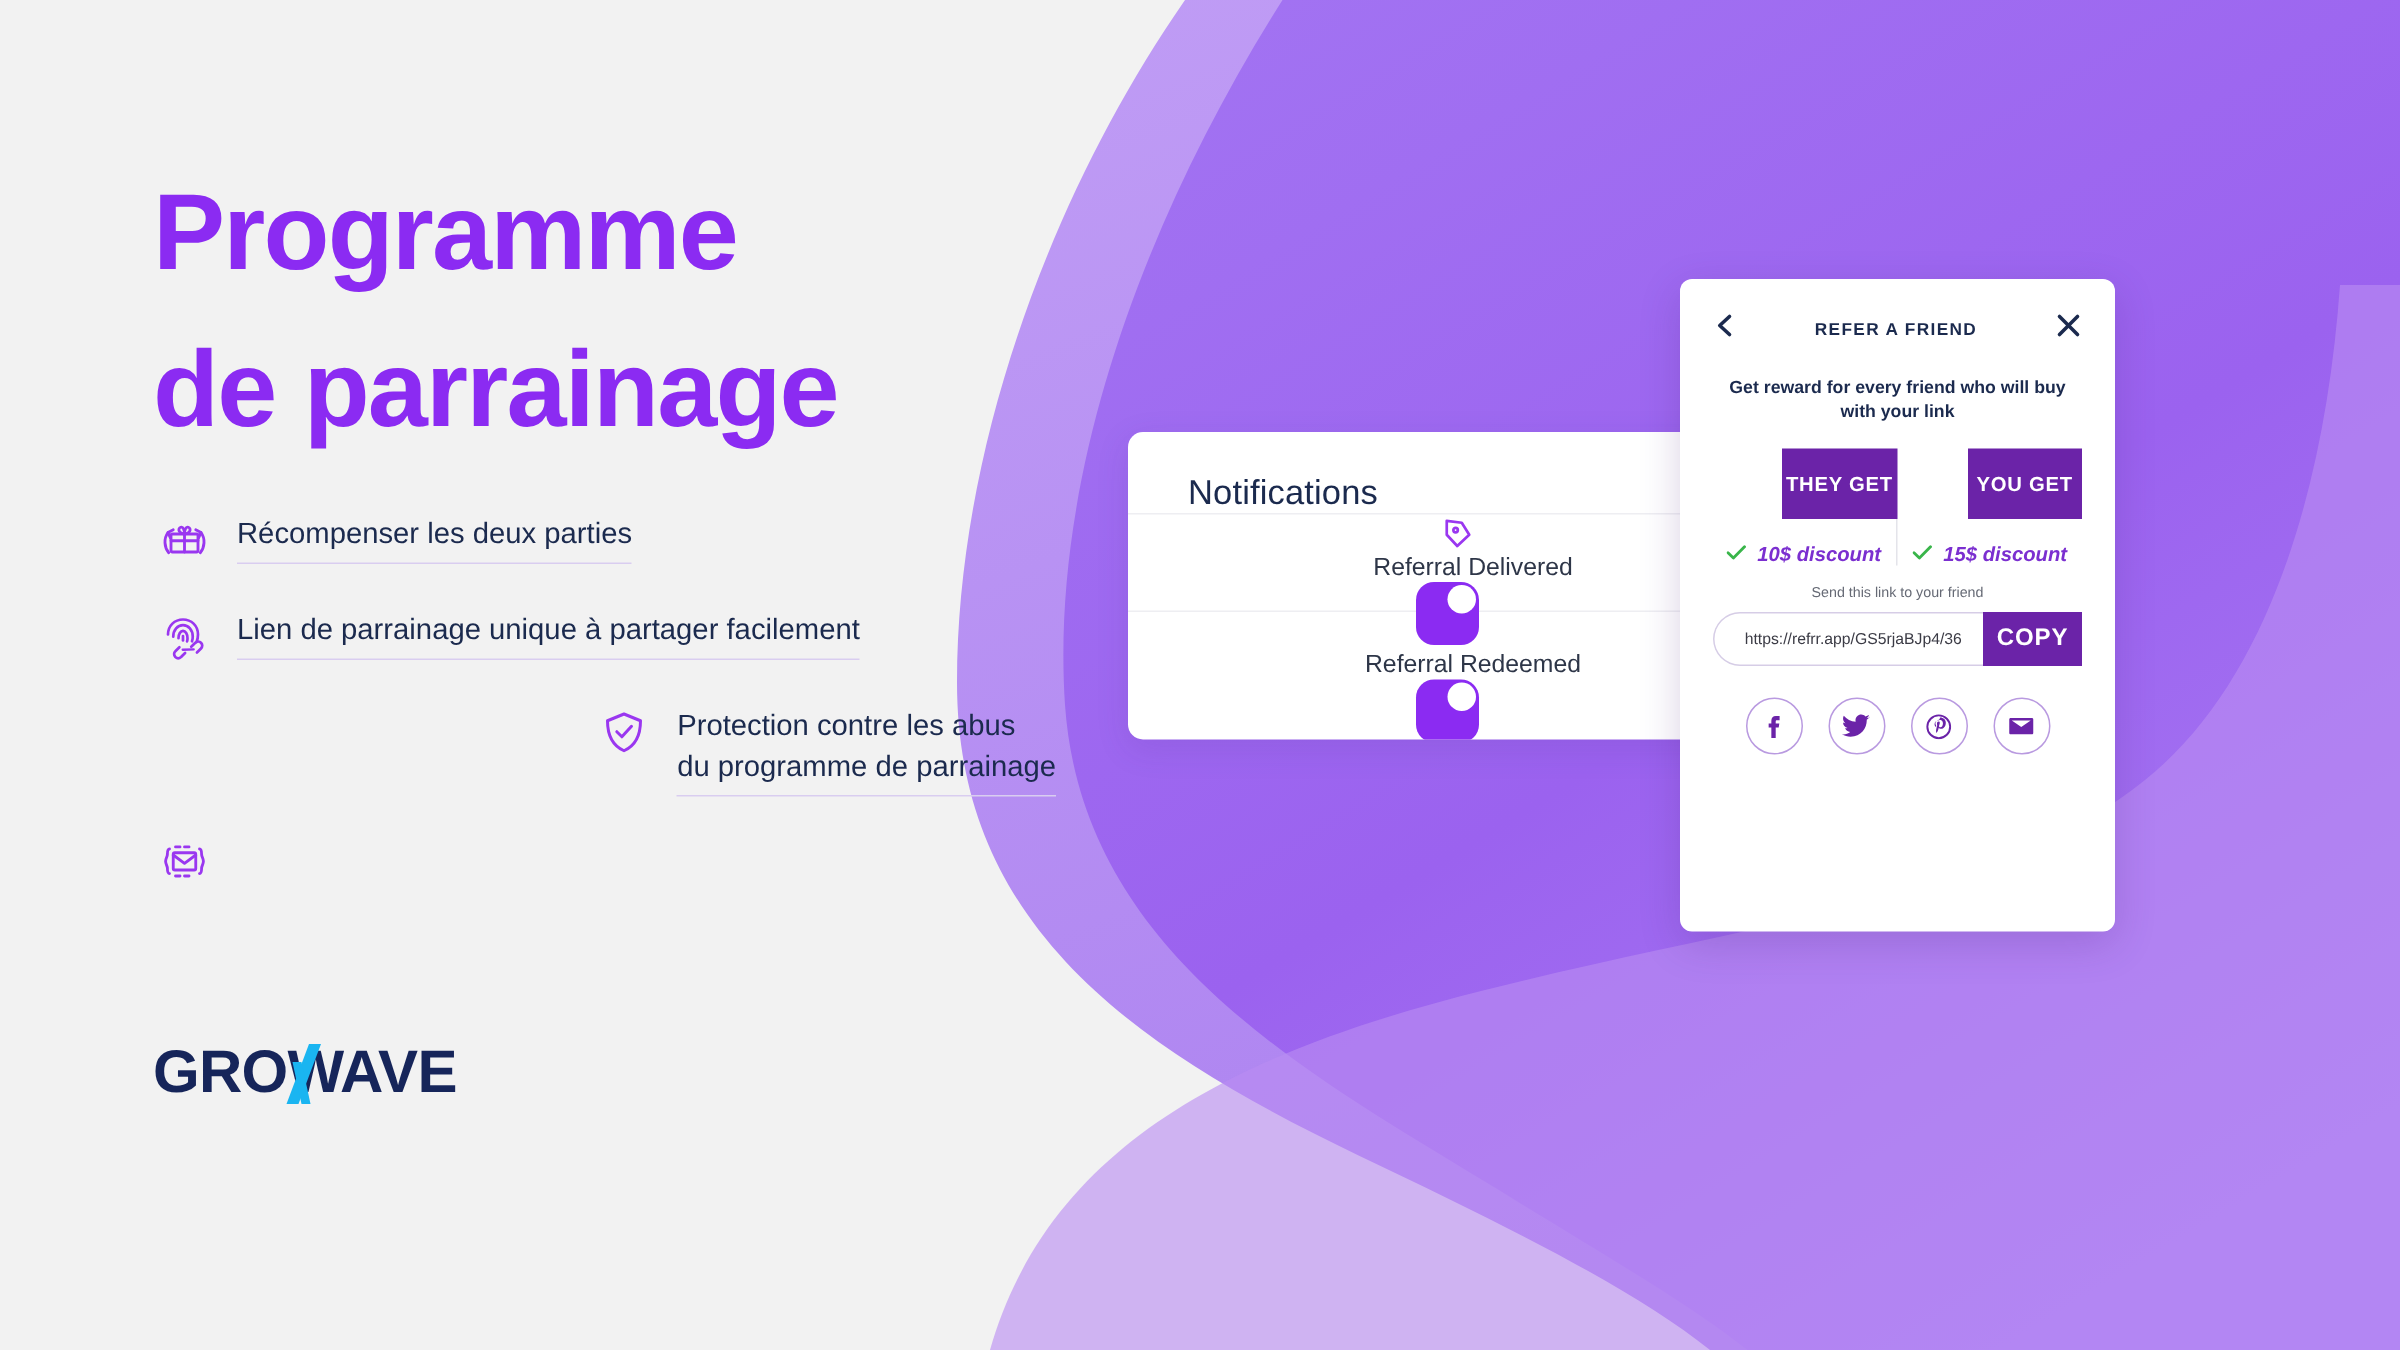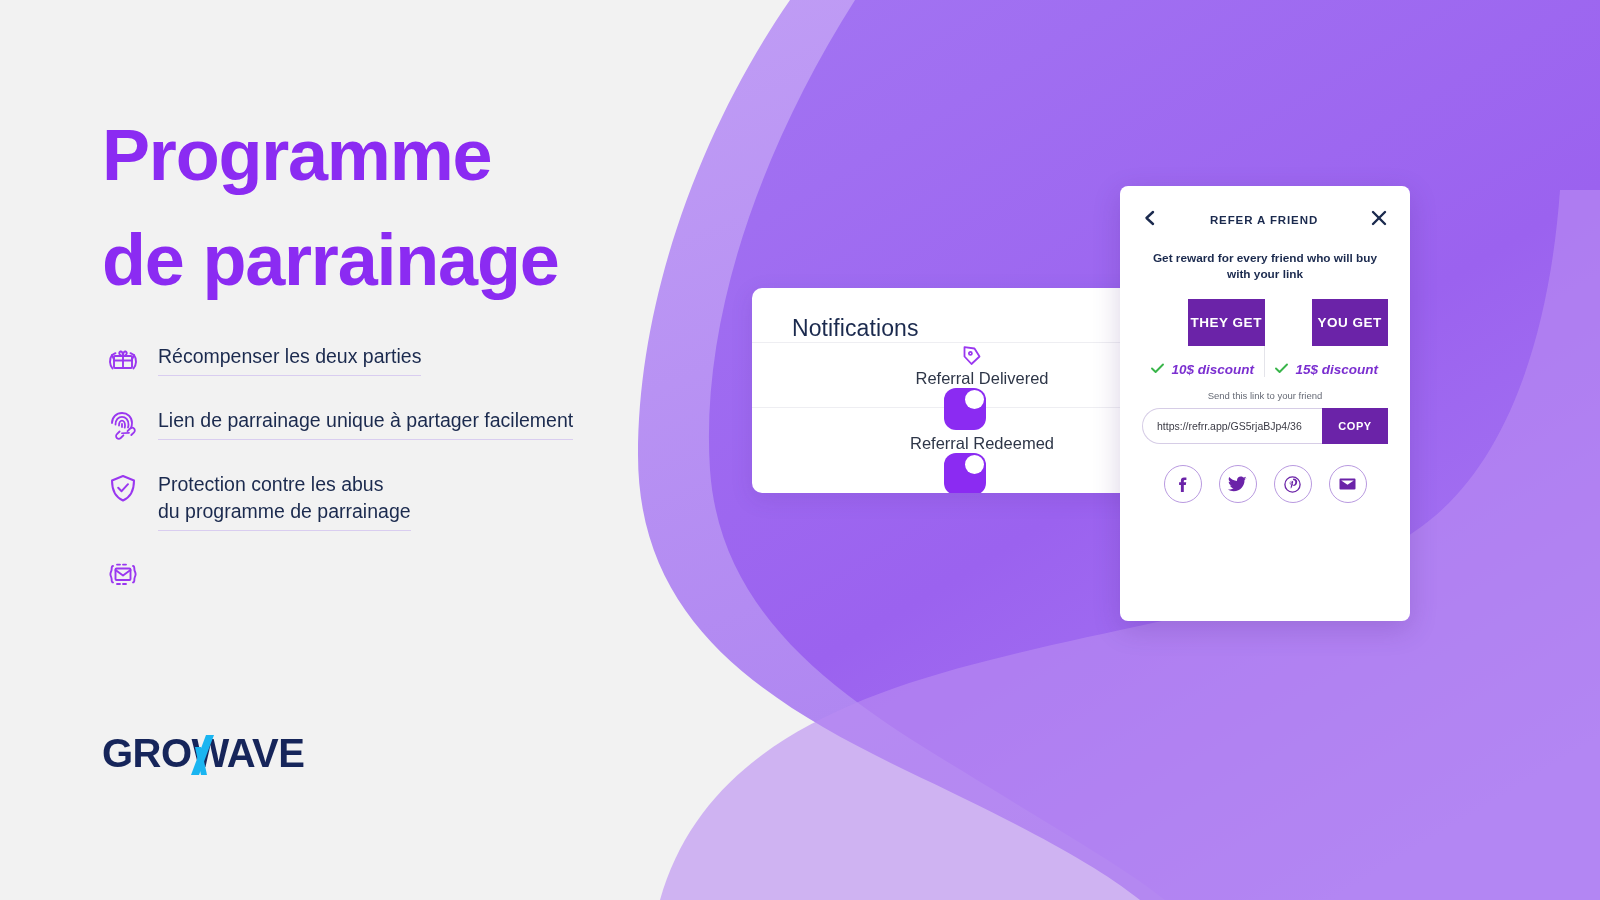--- a/index.html
+++ b/index.html
@@ -35,21 +35,21 @@
   #feature-list {
     position: absolute;
     top: 340px; left: 2px;
     width: 600px;
   }
   .feature-item {
     display: flex;
     align-items: flex-start;
     margin-bottom: 25px;
   }
-  .feature-item.two-line { margin-bottom: 23px; }
+  .feature-item.two-line { margin-bottom: 23px; justify-content: flex-end; }
   .feature-icon {
     width: 38px; height: 38px;
     flex: 0 0 38px;
     margin-right: 16px;
     margin-top: 1px;
   }
   .feature-icon svg { display: block; width: 38px; height: 38px; }
   .feature-text-wrap { padding-top: 3px; }
   .feature-text {
     font-size: 19.5px;
@@ -57,21 +57,21 @@
     color: #1b2a4e;
     font-weight: 500;
     display: inline-block;
     border-bottom: 1.5px solid #d9cdf0;
     padding-bottom: 5px;
     white-space: pre-line;
   }
 
   #logo {
     position: absolute;
-    left: 0; top: 731px;
+    left: 0; top: 692px;
     width: 230px; height: 48px; text-align: center;
   }
   #logo svg { display: block; }
 
   
   #notifications-card {
     position: absolute;
     left: 752px; top: 288px;
     width: 420px; height: 205px;
     background: #ffffff;
@@ -198,27 +198,28 @@
     border: 1px solid #d6cde6;
     border-right: none;
     border-radius: 18px 0 0 18px;
     padding: 0 8px 0 14px;
     font-size: 10.5px;
     color: #3b3b45;
     font-family: "Liberation Sans", sans-serif;
     background: #fff;
     outline: none;
     min-width: 0;
+    text-align: center;
   }
   #copy-button {
     width: 66px;
     background: #6b23a8;
     color: #ffffff;
     border: none;
-    font-size: 11px;
+    font-size: 16px;
     font-weight: bold;
     letter-spacing: 0.6px;
     font-family: "Liberation Sans", sans-serif;
     cursor: pointer;
   }
   #social-row {
     display: flex;
     justify-content: center;
     gap: 17px;
     margin-top: 21px;

